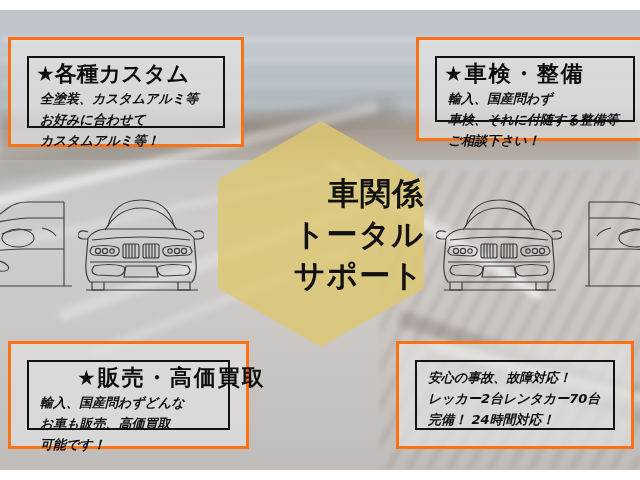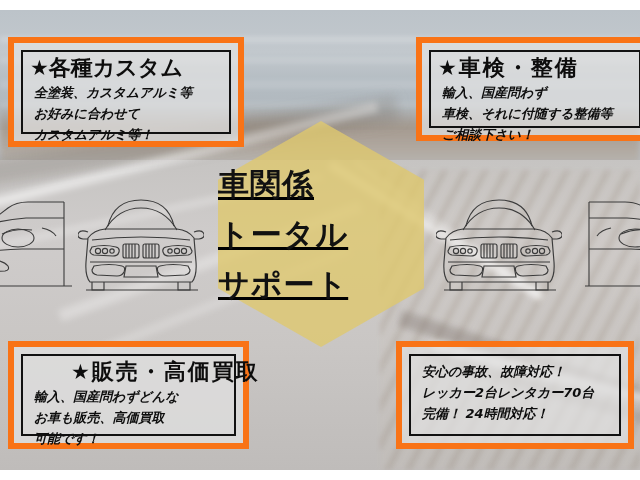--- a/index.html
+++ b/index.html
@@ -86,41 +86,40 @@
     clip-path: polygon(50% 0%, 100% 26%, 100% 74%, 50% 100%, 0% 74%, 0% 26%);
   }
   #hex-text {
     position: absolute;
     left: 218px;
     top: 121px;
     width: 206px;
     height: 226px;
     display: flex;
     flex-direction: column;
-    align-items: flex-start;
+    align-items: flex-end;
     justify-content: center;
-    gap: 19px;
-    text-decoration: underline;
+    gap: 10px;
   }
   #hex-text .hline {
     font-size: 31px;
     font-weight: 700;
     color: #111111;
     letter-spacing: 1px;
     line-height: 1;
     white-space: nowrap;
   }
 
   
   .box {
     position: absolute;
-    border: 6px solid #f97316;
+    border: 3px solid #f97316;
     background: rgba(226,226,226,0.72);
     box-sizing: border-box;
-    padding: 7px;
+    padding: 16px;
   }
   .box-inner {
     border: 2px solid #111111;
     width: 100%;
     height: 100%;
     box-sizing: border-box;
     padding: 4px 7px 5px 7px;
   }
   .box-title {
     font-size: 22px;

